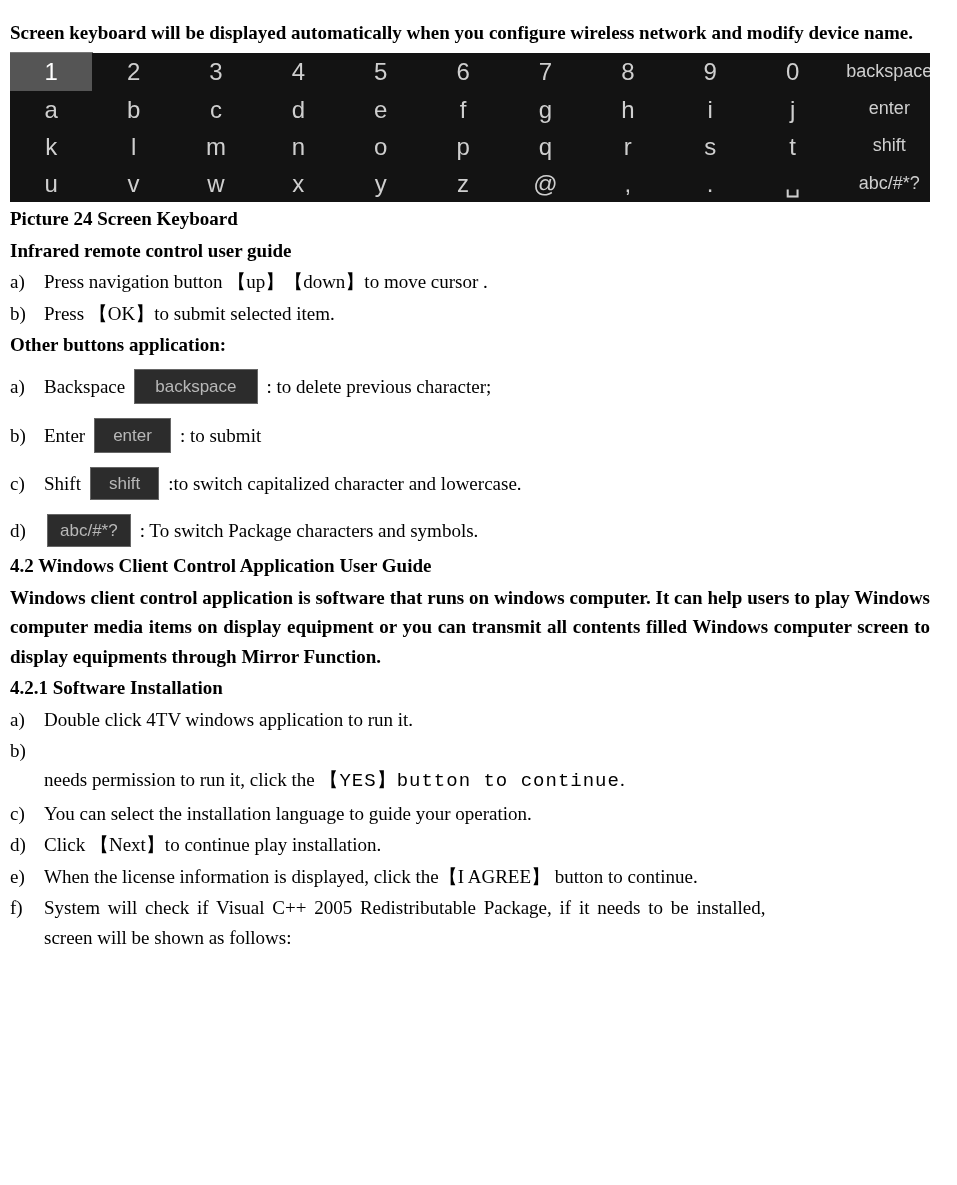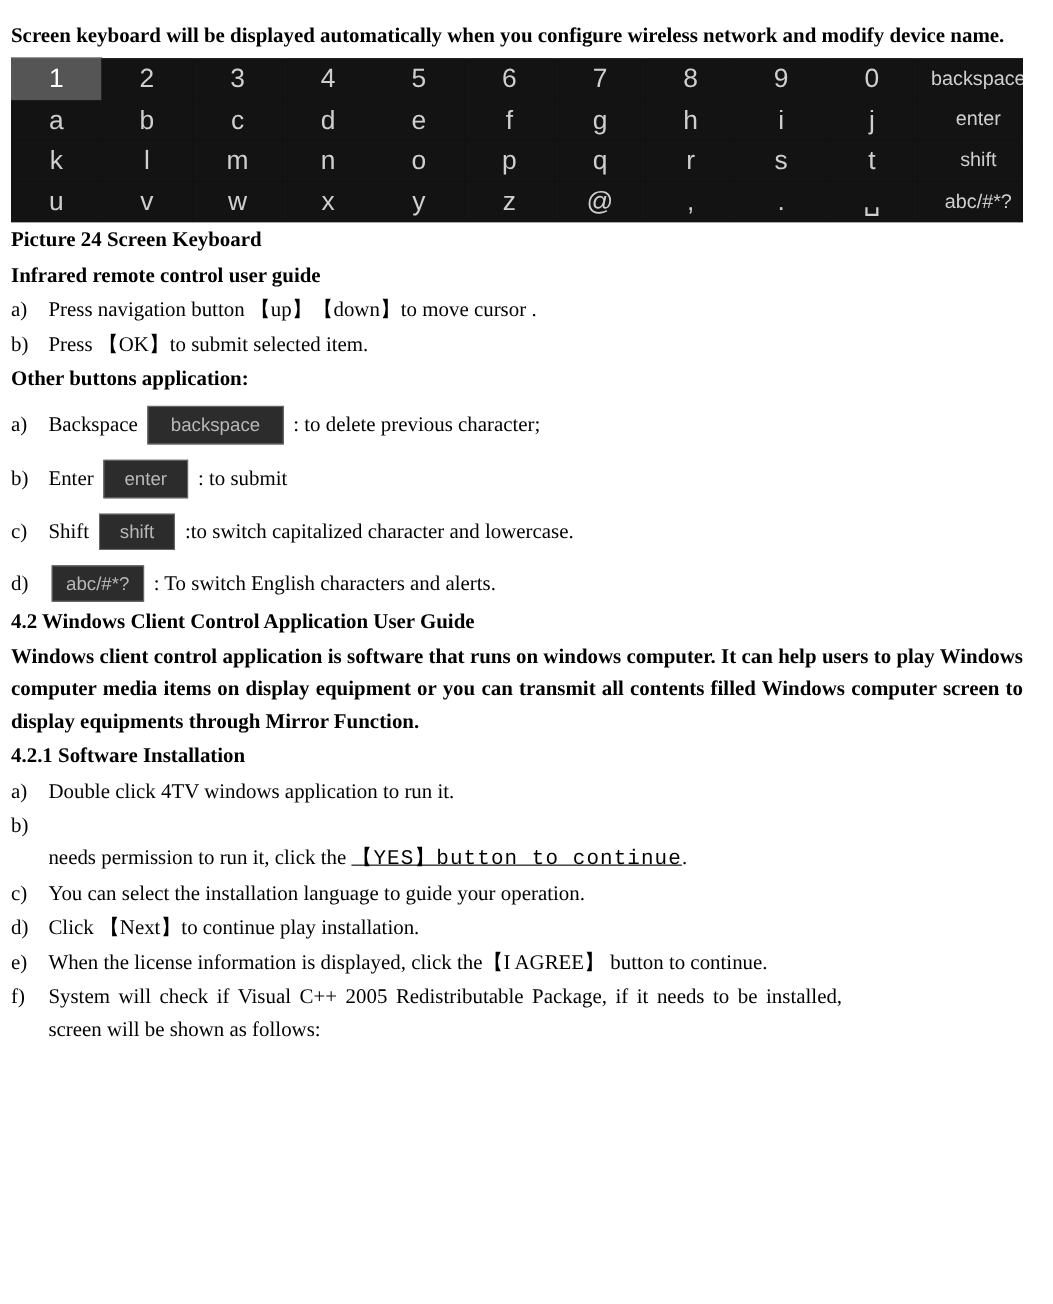--- a/index.html
+++ b/index.html
@@ -62,21 +62,21 @@
     color: #b8b8b8;
     font-family: "Segoe UI", Arial, sans-serif;
     font-size: 17px;
     padding: 5px 14px;
     border: 1px solid #666;
     line-height: 1;
     margin: 0 3px;
     vertical-align: middle;
   }
   .section-title { }
-  .mono { font-family: "Courier New", monospace; letter-spacing: 1px; text-decoration: underline; }
+  .mono { font-family: "Courier New", monospace; letter-spacing: 1px; }
 </style>
 </head>
 <body>
 
 <div class="para-justified line">Screen keyboard will be displayed automatically when you configure wireless network and modify device name.</div>
 
 <div class="keyboard">
   <div class="krow">
     <div class="key sel">1</div>
     <div class="key">2</div>
@@ -163,21 +163,21 @@
 <div class="list-row" style="margin-top:14px;">
   <span class="marker">c)</span>
   <span>Shift </span>
   <span class="kbd-chip" style="padding:7px 18px;">shift</span>
   <span> :to switch capitalized character and lowercase.</span>
 </div>
 
 <div class="list-row" style="margin-top:14px;">
   <span class="marker">d)</span>
   <span class="kbd-chip" style="padding:7px 12px;">abc/#*?</span>
-  <span>: To switch English characters and alerts.</span>
+  <span>: To switch Package characters and symbols.</span>
 </div>
 
 <div class="section-title line">4.2   Windows Client Control Application User Guide</div>
 <div class="para-justified line">Windows client control application is software that runs on windows computer. It can help users to play Windows computer media items on display equipment or you can transmit all contents filled Windows computer screen to display equipments through Mirror Function.</div>
 <div class="line">4.2.1 Software Installation</div>
 
 <div class="ol-row">
     <span class="marker">a)</span>
     <span class="txt">Double click 4TV windows application to run it.</span>
   </div>

